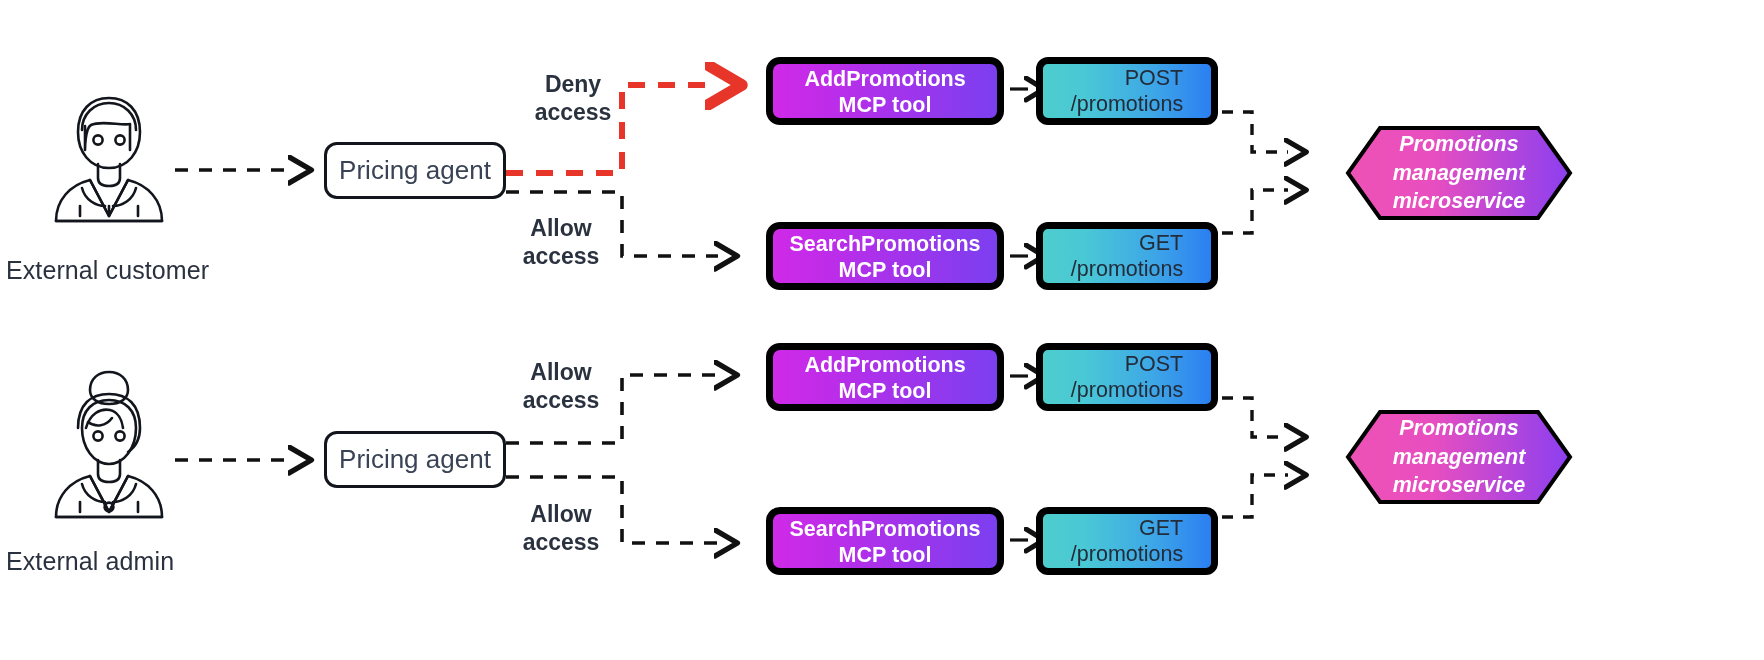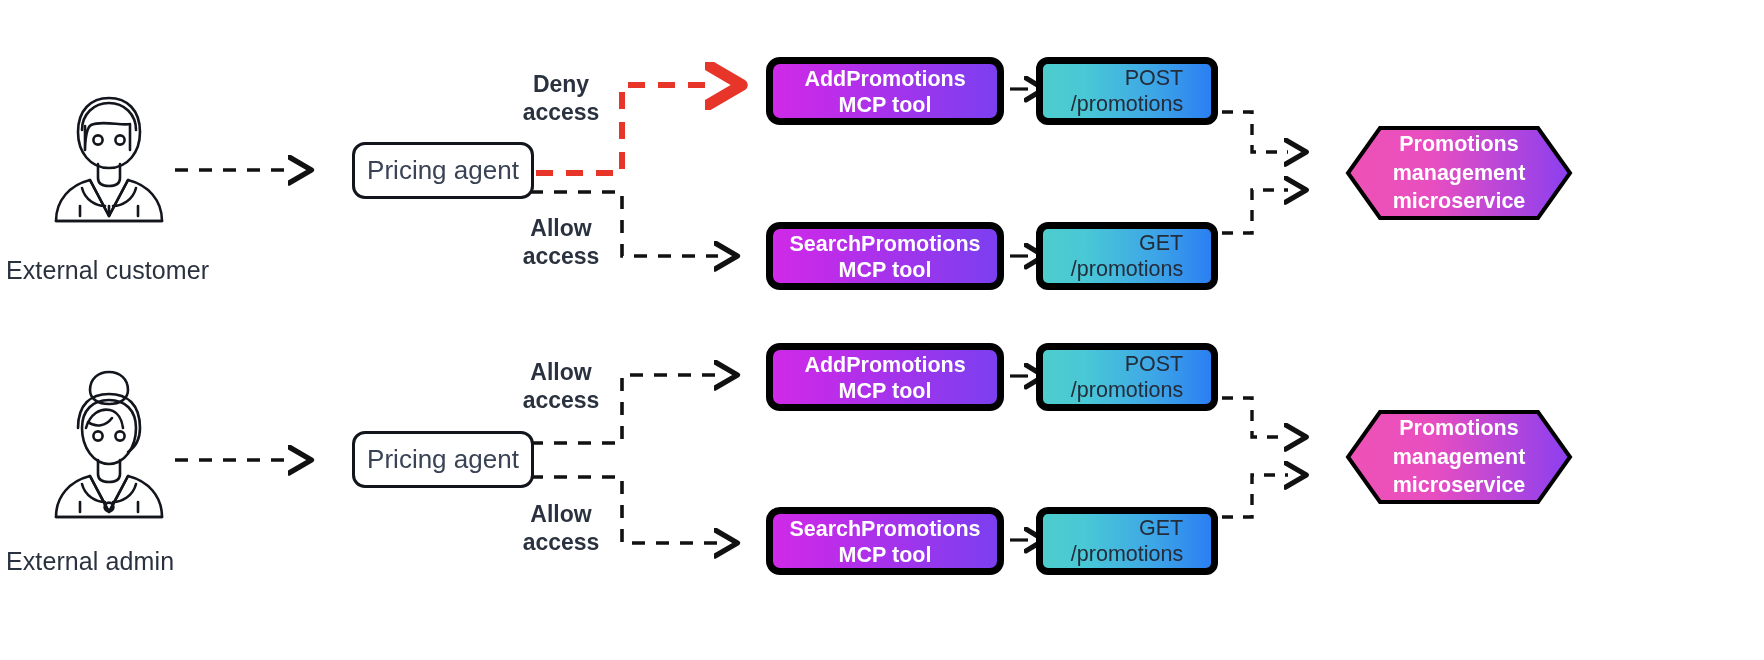--- a/index.html
+++ b/index.html
@@ -16,21 +16,21 @@
   .actor-label{
     position:absolute;white-space:nowrap;
     font-size:25px;color:#2a323f;letter-spacing:.1px;
   }
 
   
   .agent-box{
     position:absolute;box-sizing:border-box;
     border:3.5px solid #12161c;border-radius:13px;background:#fff;
     display:flex;align-items:center;justify-content:center;
-    font-size:26px;color:#394355;white-space:nowrap;margin-left:28px;
+    font-size:26px;color:#394355;white-space:nowrap;
   }
 
   
   .branch-label{
     position:absolute;text-align:center;font-weight:bold;
     font-size:23px;line-height:1.22;color:#2a323f;
     white-space:pre-line;
   }
 
   
@@ -47,21 +47,21 @@
   .api-box{
     position:absolute;box-sizing:border-box;
     border:7px solid #000;border-radius:12px;
     background:linear-gradient(90deg,#4ecdcd 0%,#49c8d6 25%,#3ea7e6 65%,#2b7ff2 100%);
     display:flex;align-items:center;justify-content:center;text-align:right;
     color:#232c3a;font-size:21.5px;line-height:1.22;font-weight:normal;
     white-space:pre-line;
   }
 
   
-  .hex-wrap{position:absolute;}
+  .hex-wrap{position:absolute;font-style:italic;}
   .hex-text{
     position:absolute;left:0;top:0;width:100%;height:100%;
     display:flex;align-items:center;justify-content:center;text-align:center;
     color:#ffffff;font-weight:bold;font-size:21.5px;line-height:1.33;
     white-space:pre-line;pointer-events:none;
   }
 </style>
 </head>
 <body>
 
@@ -139,21 +139,21 @@
       <path d="M65,118 L65,128"></path>
       <path d="M94,118 L94,128"></path>
     </svg>
   </div>
   <div class="actor-label" style="left:6px;top:256px;">External customer</div>
 
   <div class="agent-box" style="left:324px;top:142px;width:182px;height:57px;">
     <span>Pricing agent</span>
   </div>
 
-  <div class="branch-label" style="left:496px;top:70px;width:130px;">Deny
+  <div class="branch-label" style="left:508px;top:70px;width:130px;">Deny
 access</div>
   <div class="branch-label" style="left:496px;top:214px;width:130px;">Allow
 access</div>
 
   <div class="tool-box" style="left:766px;top:57px;width:238px;height:68px;">
     <span>AddPromotions
 MCP tool</span>
   </div>
   <div class="tool-box" style="left:766px;top:222px;width:238px;height:68px;">
     <span>SearchPromotions

